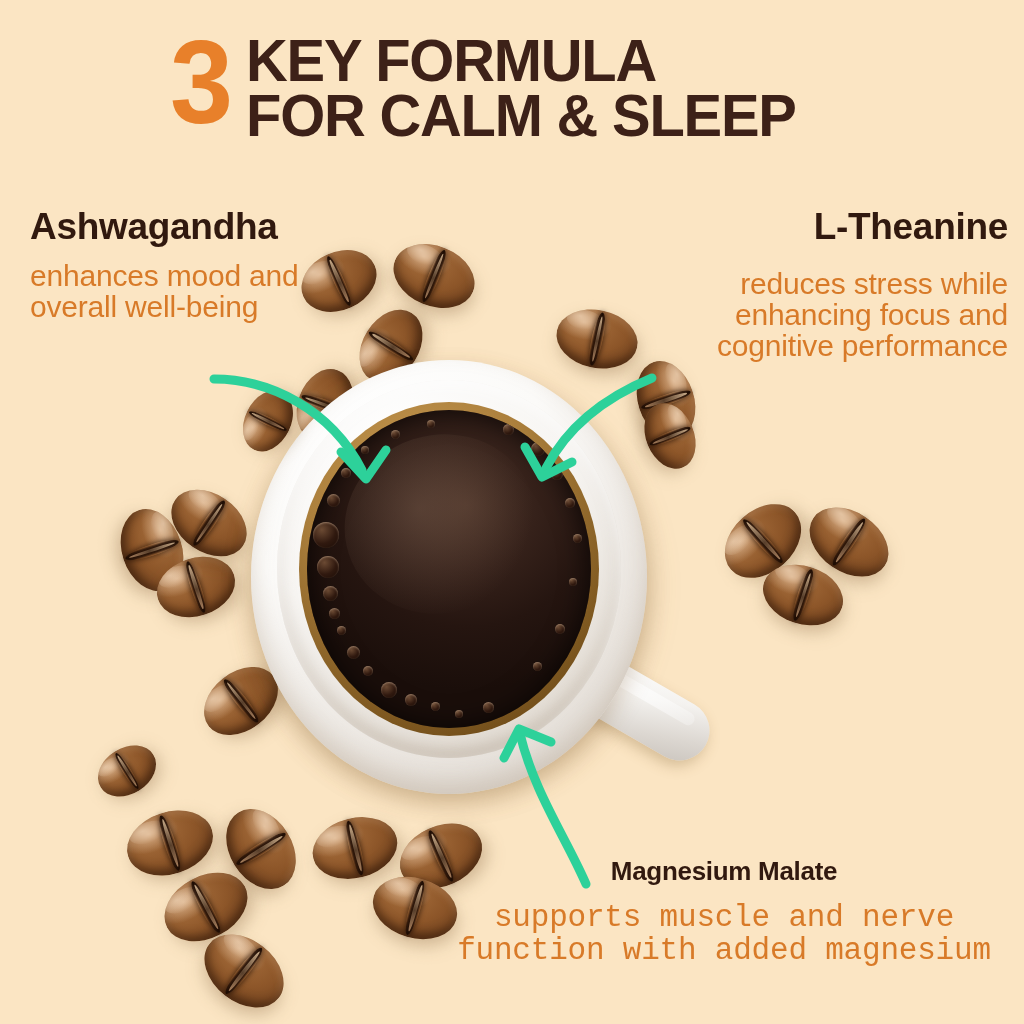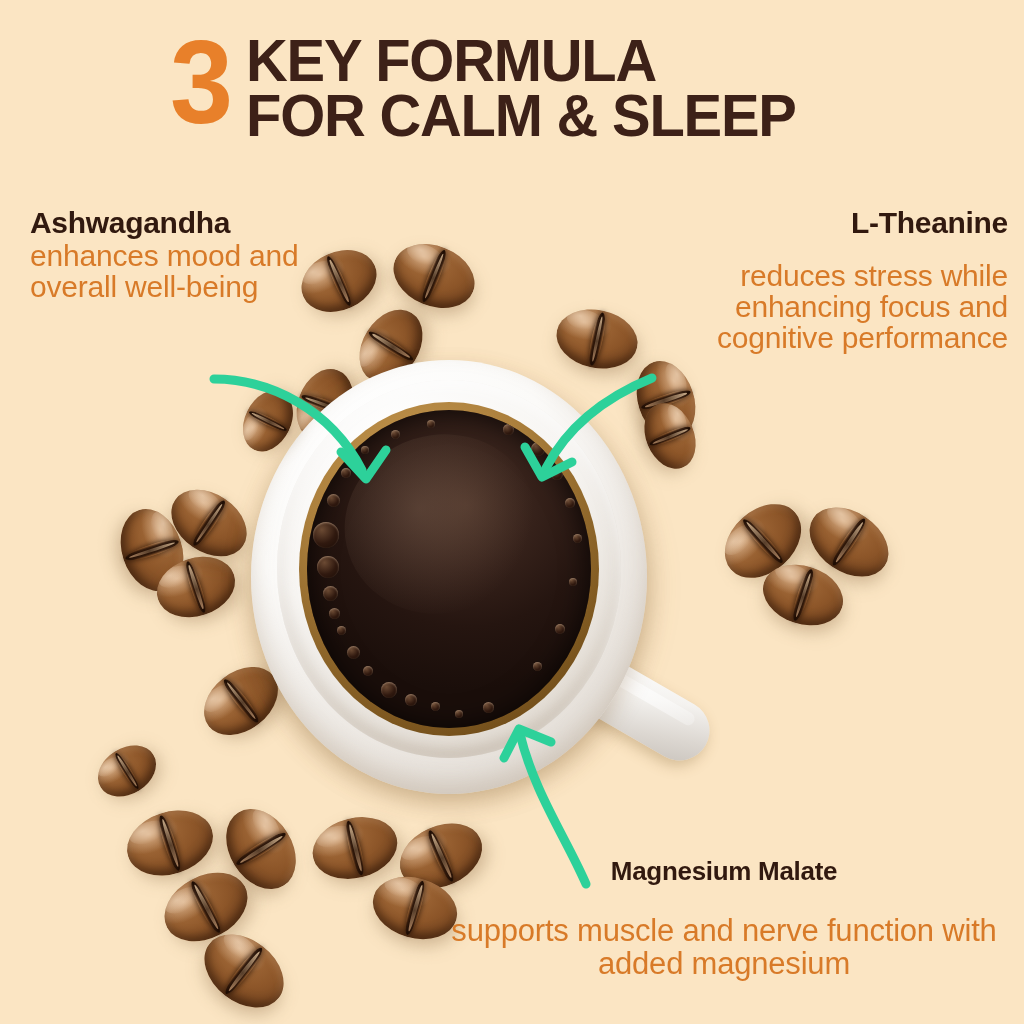--- a/index.html
+++ b/index.html
@@ -21,34 +21,34 @@
   }
   .title-lines{margin-top:6px;}
   .title-line{
     font-size:59px;line-height:0.94;font-weight:700;color:#3d2118;
     letter-spacing:-1.2px;white-space:nowrap;
     transform:scaleX(0.98);transform-origin:left top;
   }
 
   
   .callout-head{
-    font-size:30px;font-weight:700;color:#31190f;letter-spacing:-0.3px;
+    font-size:37px;font-weight:700;color:#31190f;letter-spacing:-0.3px;
     white-space:nowrap;
   }
   .callout-body{
     font-size:30px;line-height:1.04;color:#d87a28;font-weight:500;
     letter-spacing:-0.2px;
   }
   #callout-left{position:absolute;left:30px;top:206px;width:330px;text-align:left;}
-  #callout-left .callout-body{margin-top:0;}
+  #callout-left .callout-body{margin-top:12px;}
   #callout-right{position:absolute;left:688px;top:206px;width:320px;text-align:right;}
   #callout-right .callout-body{margin-top:20px;}
   #callout-bottom{position:absolute;left:444px;top:856px;width:560px;text-align:center;}
   #callout-bottom .callout-head{font-size:26px;}
-  #callout-bottom .callout-body{margin-top:27px;font-size:31px;line-height:1.08;}
+  #callout-bottom .callout-body{margin-top:14px;font-size:31px;line-height:1.08;font-family:Liberation Mono, monospace;}
 
   
   .bean{position:absolute;border-radius:50%;}
   .bean .body{
     position:absolute;inset:0;border-radius:50%;
     background:
       radial-gradient(ellipse 60% 52% at 30% 26%, rgba(255,226,196,.55) 0%, rgba(255,220,185,0) 58%),
       radial-gradient(ellipse 120% 120% at 32% 28%, #a9713f 0%, #8d5629 42%, #6d3f1d 74%, #4e2a12 100%);
     box-shadow:inset 0 -6px 10px rgba(40,18,5,.55), inset 0 4px 7px rgba(255,212,170,.22);
     overflow:hidden;

